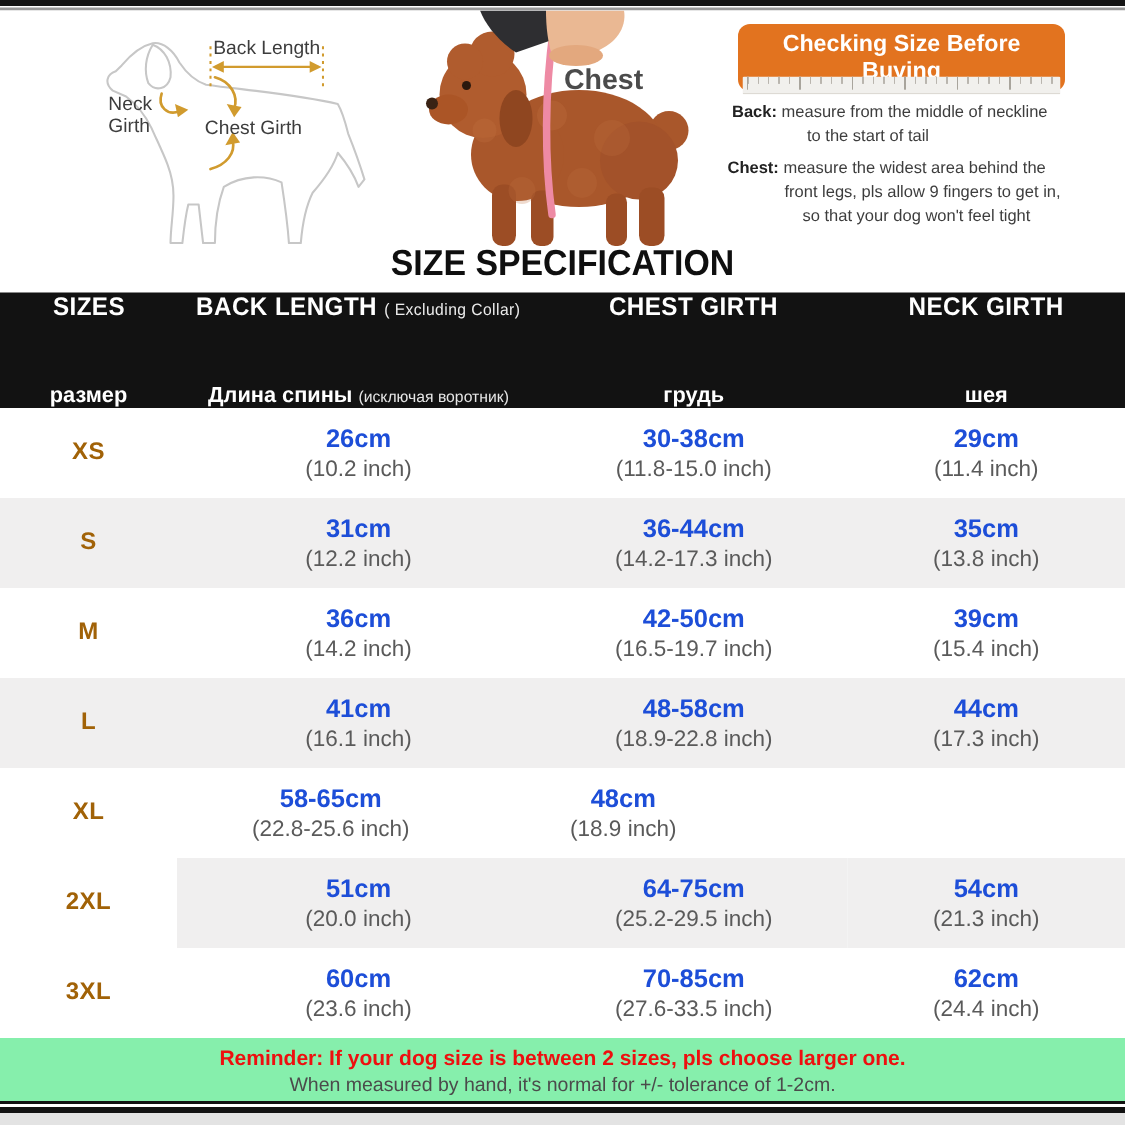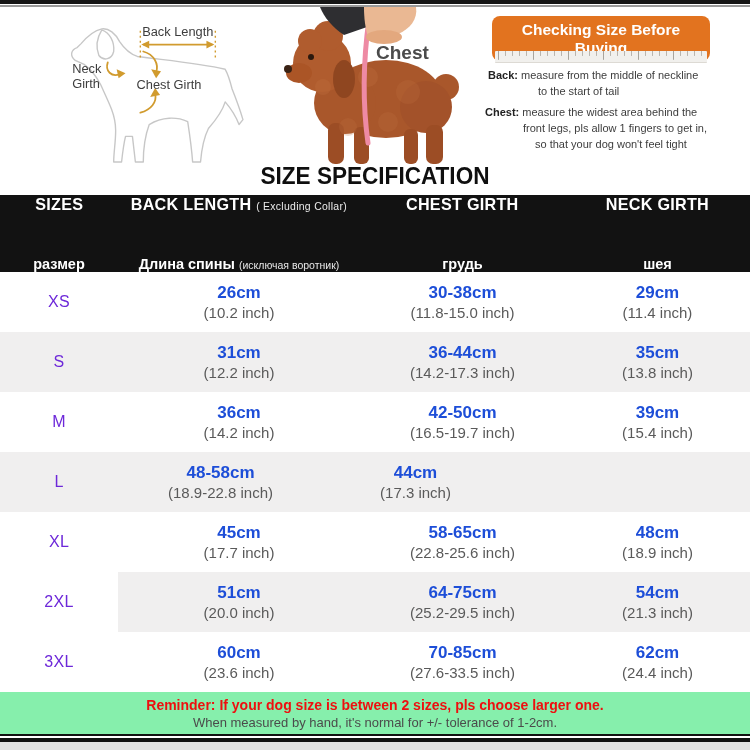--- a/index.html
+++ b/index.html
@@ -41,21 +41,21 @@
   .hnote2{font-size:10.5px;font-weight:normal;color:#e6e6e6;}
 
   
   .tbody{position:absolute;top:272px;left:0;width:750px;}
   .row{display:flex;height:60px;background:#fff;}
   .row.alt{background:#f0efef;}
   .row.split{background:#fff;}
   .row.split .cell{background:#f0efef;}
   .row.split .cell.c1{background:#fff;}
   .cell{display:flex;flex-direction:column;align-items:center;justify-content:center;gap:1px;}
-  .size{font-size:16px;font-weight:normal;color:#6d28d9;letter-spacing:.3px;}
+  .size{font-size:16px;font-weight:bold;color:#a16207;letter-spacing:.3px;}
   .cm{font-size:17px;font-weight:bold;color:#1d4ed8;}
   .inch{font-size:15px;color:#5a5a5a;}
 
   
   .tfoot{position:absolute;top:692px;left:0;width:750px;height:42px;background:#86efac;display:flex;flex-direction:column;align-items:center;justify-content:center;gap:2px;}
   .reminder{color:#ee0f0f;font-weight:bold;font-size:14px;}
   .tolerance{color:#4b4b4b;font-size:13px;}
 
   
   .botline-thin{position:absolute;top:734px;left:0;width:750px;height:2px;background:#121212;}
@@ -131,21 +131,21 @@
       </g>
       <text x="108" y="52" font-size="19" font-weight="bold" fill="#4b4b4b">Chest</text>
     </svg>
 
     <div class="guide">
       <button class="size-btn">Checking Size Before Buying</button>
       <div class="ruler"></div>
       <div class="gline g1"><span class="term">Back:</span> <span>measure from the middle of neckline</span></div>
       <div class="gline g2"><span>to the start of tail</span></div>
       <div class="gline g3"><span class="term">Chest:</span> <span>measure the widest area behind the</span></div>
-      <div class="gline g4"><span>front legs, pls allow 1 fingers to get in,</span></div>
+      <div class="gline g4"><span>front legs, pls allow 9 fingers to get in,</span></div>
       <div class="gline g5"><span>so that your dog won't feel tight</span></div>
     </div>
   </div>
 
   <div class="title">SIZE SPECIFICATION</div>
 
   <div class="thead">
     <div class="hc w1">
       <div class="hl">SIZES</div>
       <div class="hl2">размер</div>
@@ -217,37 +217,37 @@
       <div class="cell w4">
           <span class="cm">39cm</span>
           <span class="inch">(15.4 inch)</span>
         </div>
     </div>
 
     <div class="row alt">
       <div class="cell c1 w1">
           <span class="size">L</span>
         </div>
+      <div class="cell w2">
+          <span class="cm">41cm</span>
+          <span class="inch">(16.1 inch)</span>
+        </div>
       <div class="cell w3">
           <span class="cm">48-58cm</span>
           <span class="inch">(18.9-22.8 inch)</span>
         </div>
       <div class="cell w4">
           <span class="cm">44cm</span>
           <span class="inch">(17.3 inch)</span>
         </div>
     </div>
 
     <div class="row">
       <div class="cell c1 w1">
           <span class="size">XL</span>
-        </div>
-      <div class="cell w2">
-          <span class="cm">45cm</span>
-          <span class="inch">(17.7 inch)</span>
         </div>
       <div class="cell w3">
           <span class="cm">58-65cm</span>
           <span class="inch">(22.8-25.6 inch)</span>
         </div>
       <div class="cell w4">
           <span class="cm">48cm</span>
           <span class="inch">(18.9 inch)</span>
         </div>
     </div>

